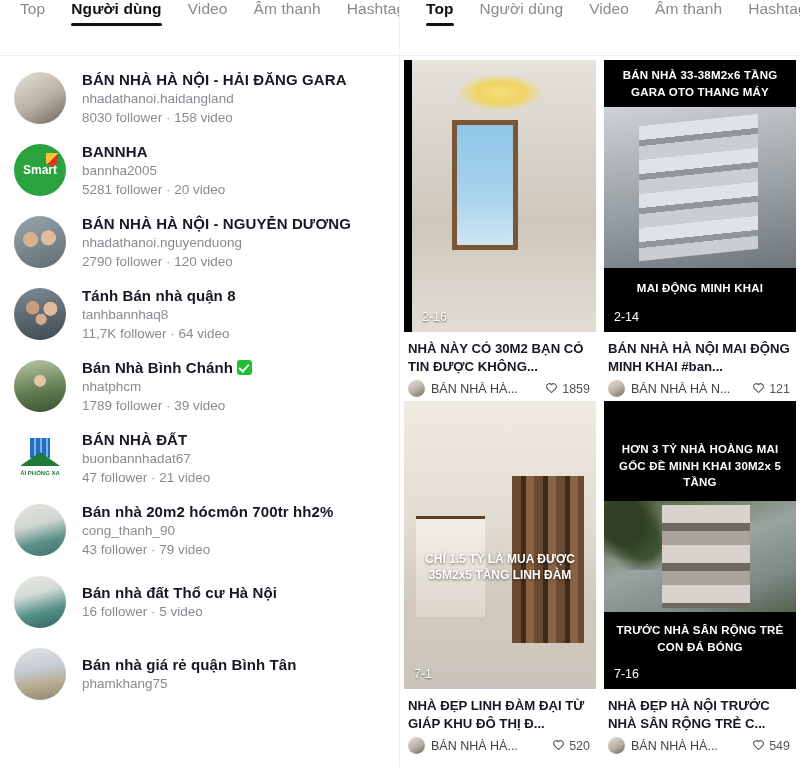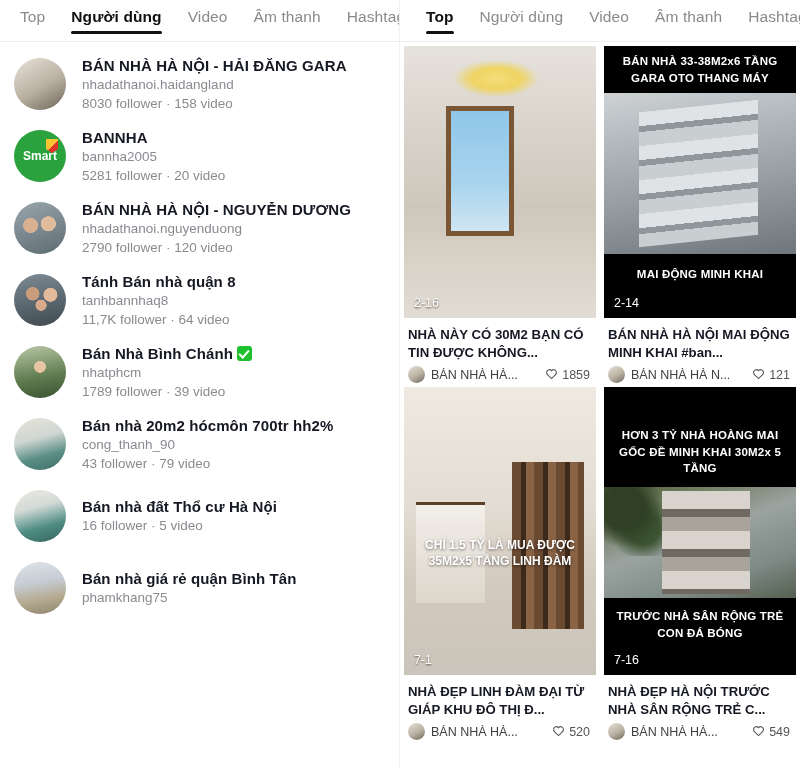--- a/index.html
+++ b/index.html
@@ -25,22 +25,22 @@
     width: 400px;
     height: 767px;
     background: #ffffff;
     position: relative;
     overflow: hidden;
     border-right: 1px solid #f0f0f0;
   }
 
   .tabbar {
     display: flex;
-    align-items: center;
-    height: 42px;
+    align-items: flex-start;
+    height: 56px;
     padding-left: 20px;
     background: #fff;
     position: relative;
   }
   .tabbar.right-tabs { padding-left: 26px; }
 
   .tabbar::after {
     content: "";
     position: absolute;
     left: 0; right: 0; bottom: 0;
@@ -248,20 +248,21 @@
     color: #555;
     margin-left: 6px;
   }
   .heart { margin-right: 4px; display: inline-flex; }
 
   
   .ph-hall {
     background:
       radial-gradient(ellipse 60px 26px at 48% 12%, #f5de7a 0%, #efd463 40%, rgba(220,200,140,0) 72%),
       linear-gradient(180deg, #e6e2dc 0%, #d9d4cb 30%, #cfc9be 55%, #bfb8ab 100%);
+    margin-left: 8px;
   }
   .ph-hall::after {
     content:"";
     position:absolute; left:22%; top:22%; width:30%; height:44%;
     background: linear-gradient(180deg,#8fc6e8,#a8d4ee 60%,#cfe4f2);
     border: 5px solid #7a5634;
   }
   .ph-hall::before {
     content:"";
     position:absolute; left:0; top:58%; width:100%; height:42%;
@@ -411,20 +412,32 @@
         <div class="avatar av-lady"></div>
         <div class="user-meta">
           <div class="user-title">
             <span>Bán Nhà Bình Chánh</span><span class="check"></span>
           </div>
           <div class="user-handle">nhatphcm</div>
           <div class="user-stats">1789 follower · 39 video</div>
         </div>
       </div>
 
+      <div class="user-item">
+        <div class="avatar av-logo">
+          <span class="bld"></span>
+          <span class="roof"></span>
+          <span class="txt">ÁI PHỐNG XA</span>
+        </div>
+        <div class="user-meta">
+          <div class="user-title">BÁN NHÀ ĐẤT</div>
+          <div class="user-handle">buonbannhadat67</div>
+          <div class="user-stats">47 follower · 21 video</div>
+        </div>
+      </div>
 
       <div class="user-item">
         <div class="avatar av-kitchen"></div>
         <div class="user-meta">
           <div class="user-title">Bán nhà 20m2 hócmôn 700tr hh2%</div>
           <div class="user-handle">cong_thanh_90</div>
           <div class="user-stats">43 follower · 79 video</div>
         </div>
       </div>
 

